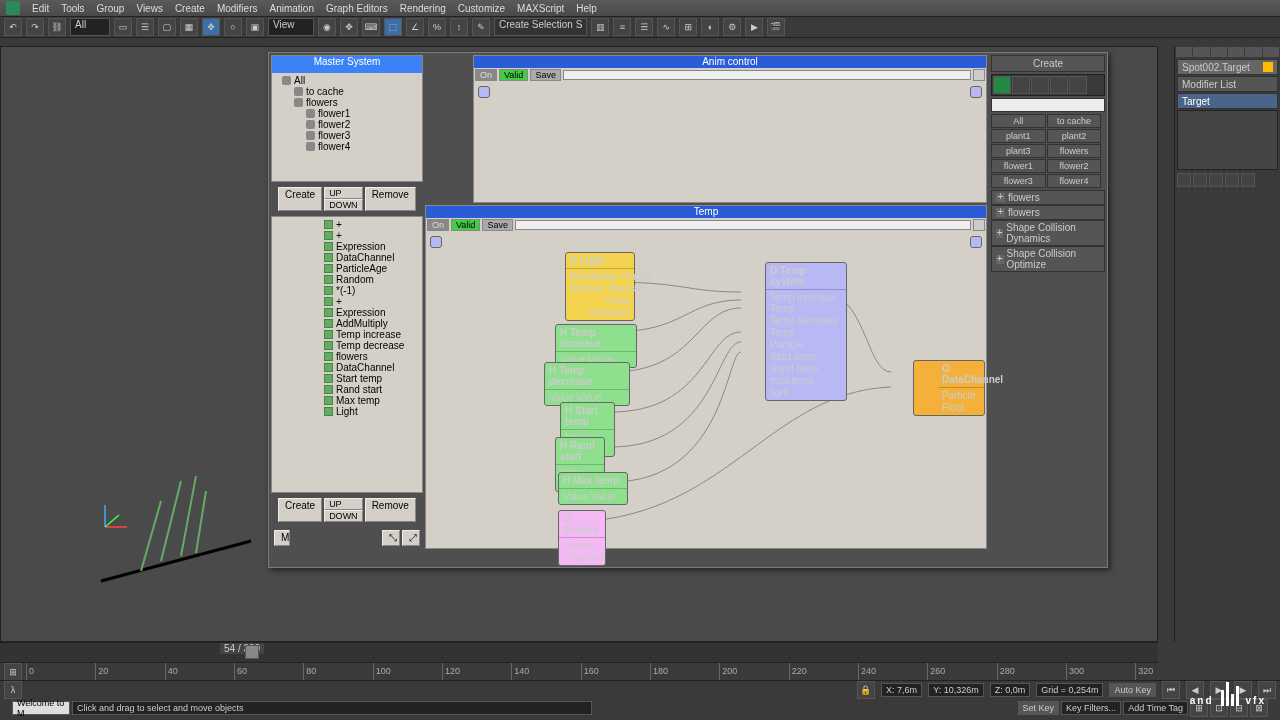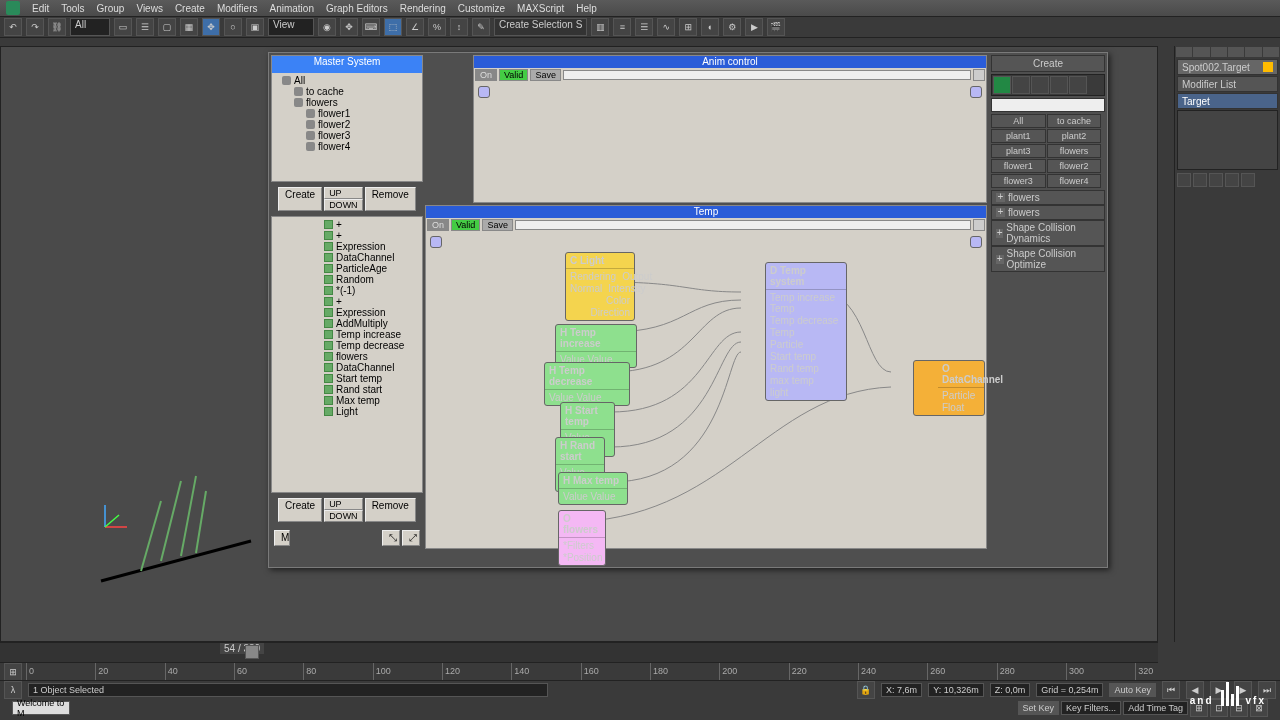--- a/index.html
+++ b/index.html
@@ -507,36 +507,36 @@
       <div class="tick" style="left: 79.625%;">260</div>
       <div class="tick" style="left: 85.75%;">280</div>
       <div class="tick" style="left: 91.875%;">300</div>
       <div class="tick" style="left: 98%;">320</div>
     </div>
 </div>
 
 <div class="statusbar">
   <div class="status-top">
     <div class="tb-btn">λ</div>
-    <div class="status-field" style="flex:0 0 520px;">1 Object Selected</div>
     <div style="flex:1;"></div>
     <div class="tb-btn">🔒</div>
     <div class="status-field">X: 7,6m</div>
     <div class="status-field">Y: 10,326m</div>
     <div class="status-field">Z: 0,0m</div>
     <div class="status-field">Grid = 0,254m</div>
     <div class="status-field" style="background:#555;">Auto Key</div>
     <div class="tb-btn">⏮</div>
     <div class="tb-btn">◀</div>
     <div class="tb-btn">▶</div>
     <div class="tb-btn">▶</div>
     <div class="tb-btn">⏭</div>
   </div>
   <div class="status-bot">
     <div class="status-field" style="flex:0 0 58px;background:#ddd;color:#000;">Welcome to M</div>
+    <div class="status-field" style="flex:0 0 520px;">Click and drag to select and move objects</div>
     <div style="flex:1;"></div>
     <div class="status-field" style="background:#555;">Set Key</div>
     <div class="status-field">Key Filters...</div>
     <div class="status-field">Add Time Tag</div>
     <div class="tb-btn">⊞</div>
     <div class="tb-btn">⊡</div>
     <div class="tb-btn">⊟</div>
     <div class="tb-btn">⊠</div>
   </div>
 </div>

